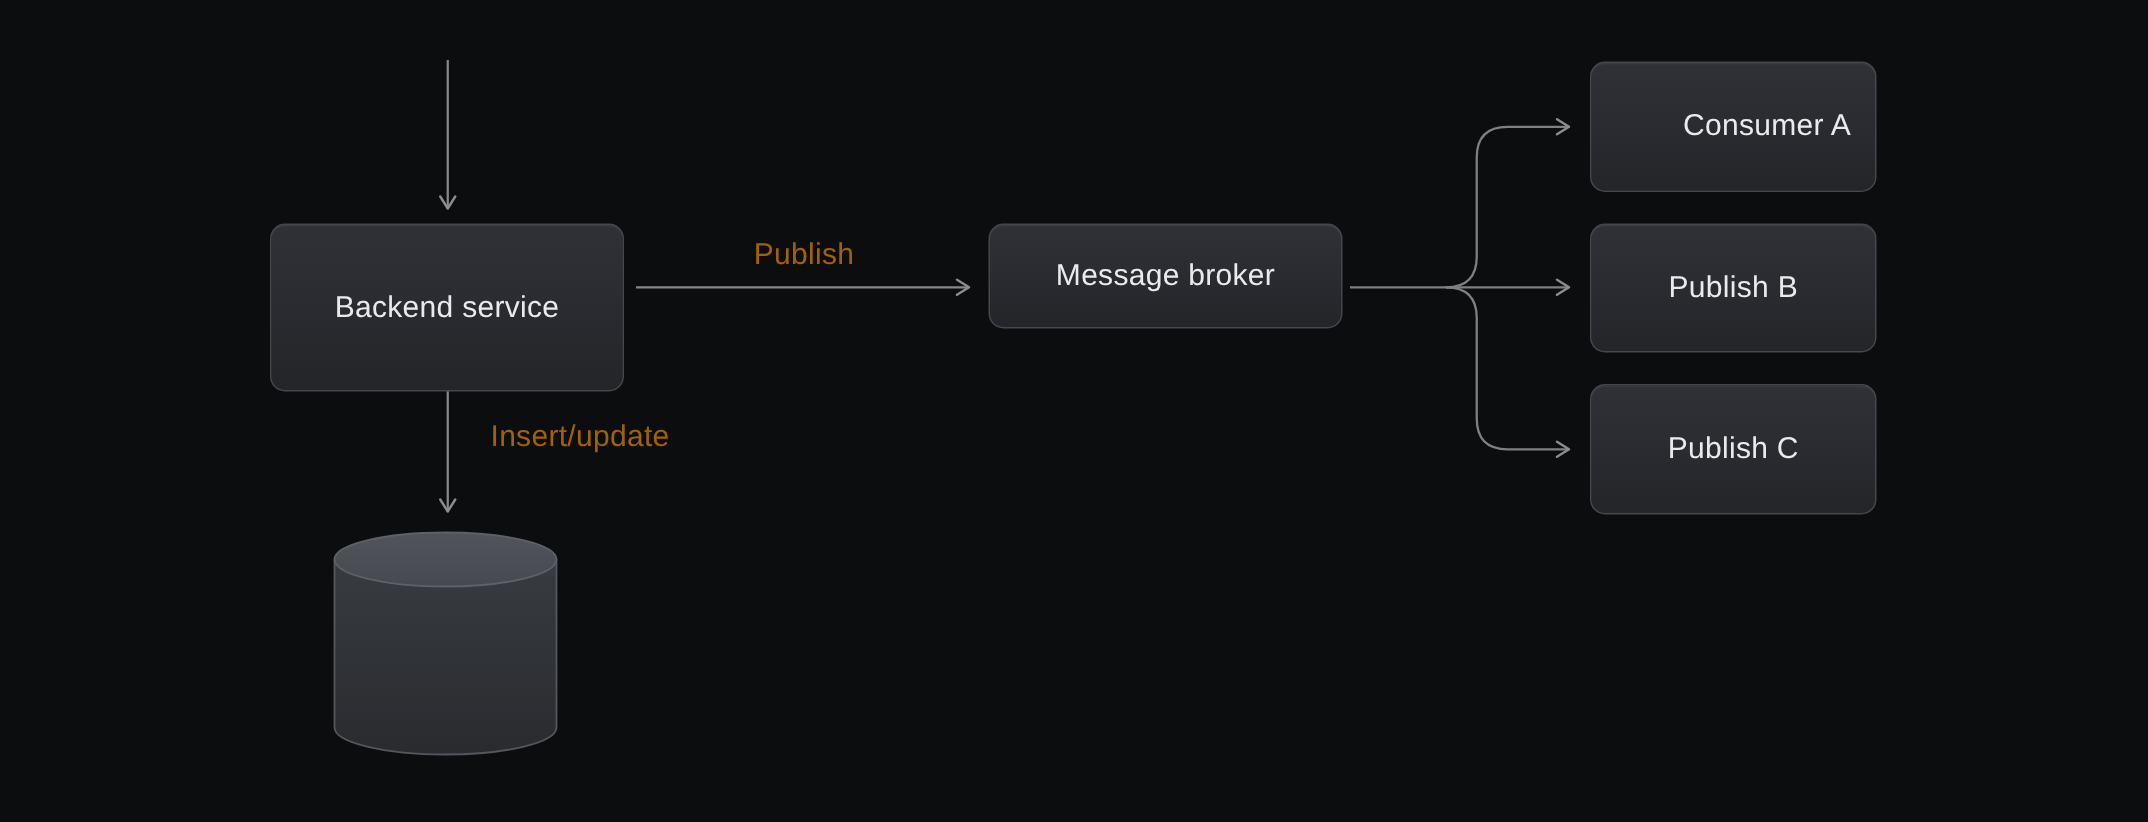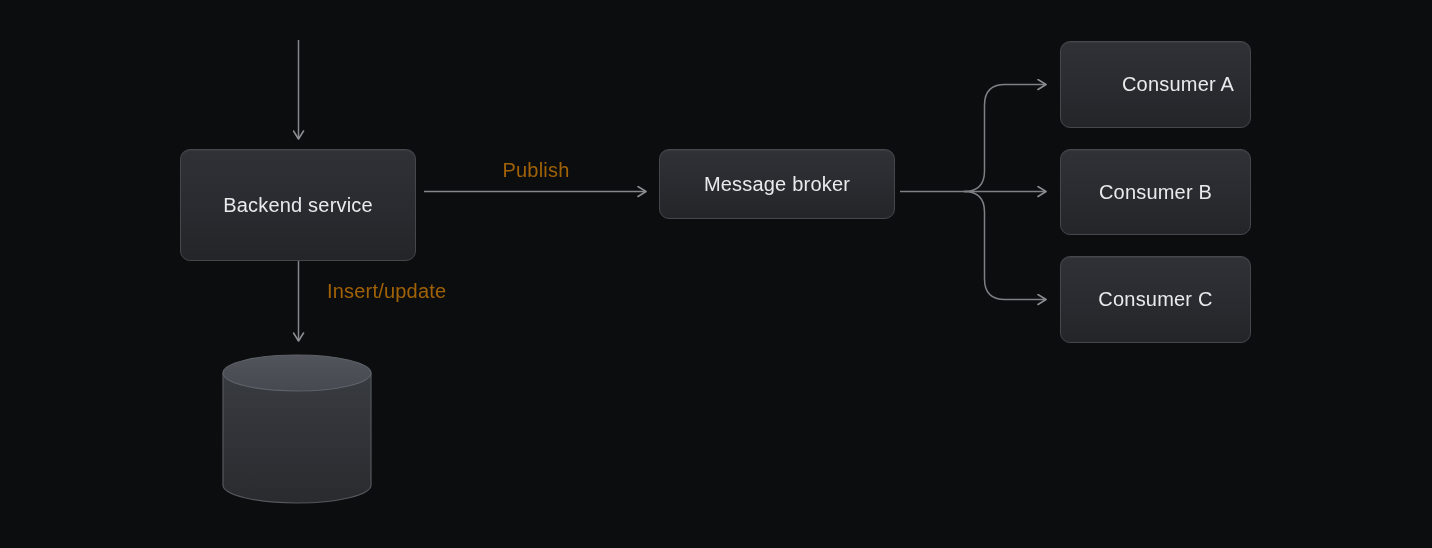--- a/index.html
+++ b/index.html
@@ -104,24 +104,24 @@
 
   <div class="node node-broker">
     <span>Message broker</span>
   </div>
 
   <div class="node node-consumer-a">
     <span>Consumer A</span>
   </div>
 
   <div class="node node-consumer-b">
-    <span>Consumer B</span>
+    <span>Publish B</span>
   </div>
 
   <div class="node node-consumer-c">
-    <span>Consumer C</span>
+    <span>Publish C</span>
   </div>
 
   <div class="edge-label label-publish">Publish</div>
 
   <div class="edge-label label-insert-update">Insert/update</div>
 
 </div>
 
 </body></html>

